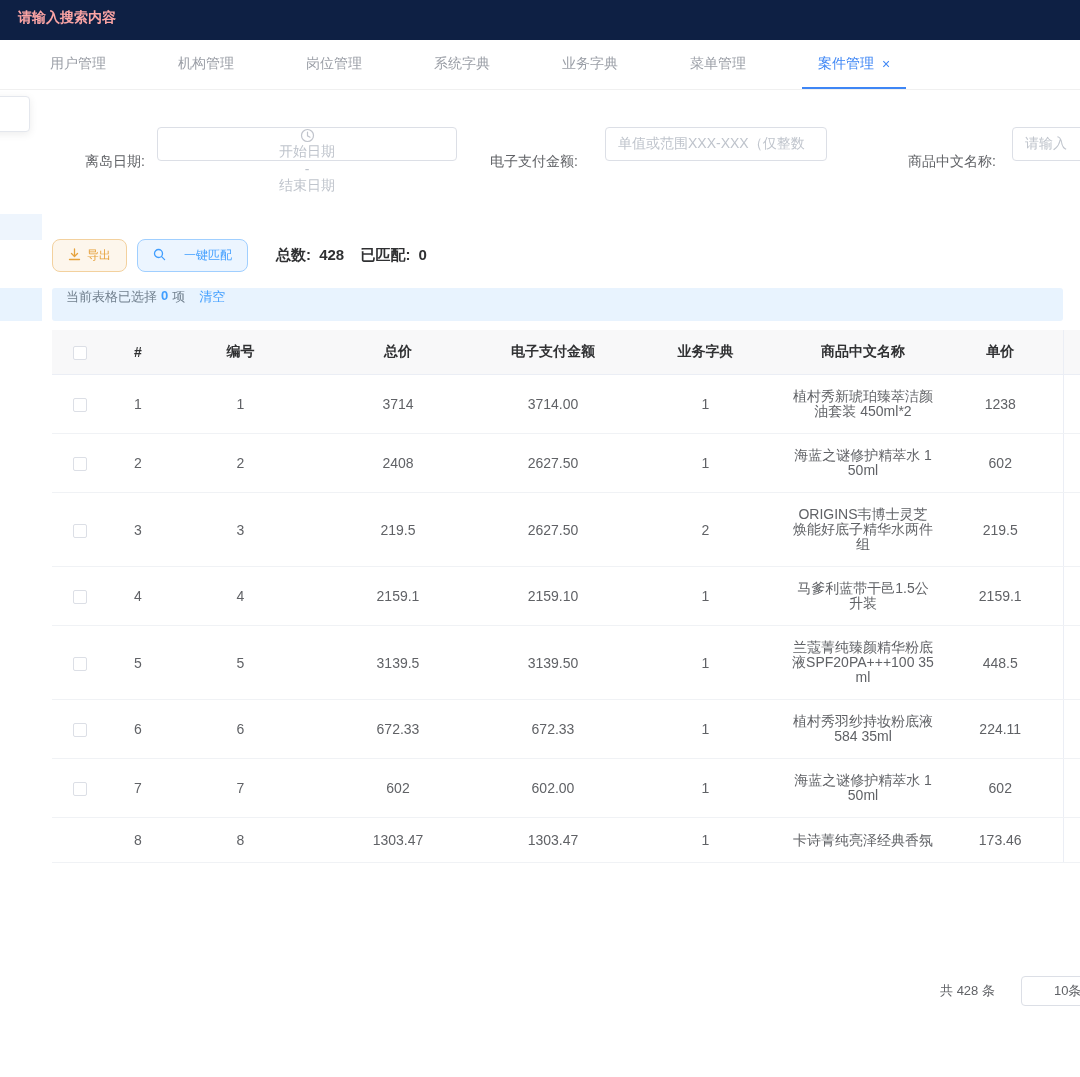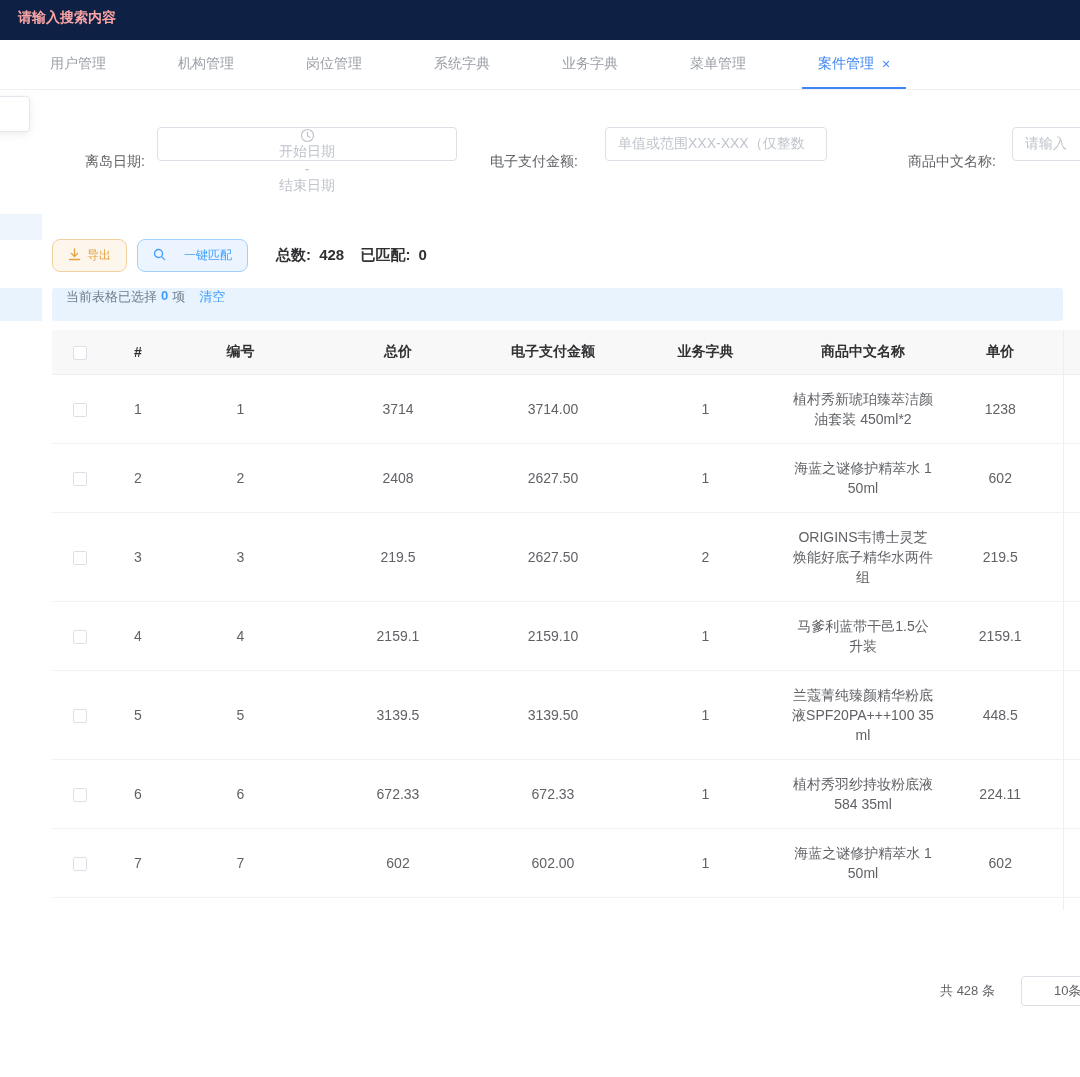--- a/index.html
+++ b/index.html
@@ -58,21 +58,21 @@
   .select-bar .sel-suffix { margin-right:14px; }
   .select-bar .clear-link { color:#409eff; cursor:pointer; }
 
   
   .table-wrap { position:absolute; left:52px; top:330px; width:1028px; height:580px; overflow:hidden; }
   table { border-collapse:collapse; table-layout:fixed; width:1071px; }
   th { background:#f8f8f9; color:#303133; font-size:14px; font-weight:700; padding:13px 6px;
     text-align:center; border-bottom:1px solid #ebeef5; }
   td { font-size:14px; color:#606266; padding:14px 6px; text-align:center;
     border-bottom:1px solid #f0f2f5; background:#fff; }
-  td.col-name { word-break:break-all; line-height:20px; padding:14px 4px; color:#606266; }
+  td.col-name { word-break:break-all; line-height:15px; padding:14px 4px; color:#606266; }
   th.col-fixed, td.col-fixed { border-left:1px solid #ebeef5; }
   .checkbox { display:inline-block; width:14px; height:14px; border:1px solid #dcdfe6;
     border-radius:2px; background:#fff; vertical-align:middle; cursor:pointer; }
 
   
   .pagination { position:absolute; left:940px; top:975px; width:220px; height:32px;
     display:flex; align-items:center; }
   .page-total { font-size:13px; color:#606266; white-space:nowrap; }
   .page-size-select { margin-left:26px; height:30px; min-width:110px; background:#fff;
     border:1px solid #dcdfe6; border-radius:4px; display:flex; align-items:center;

